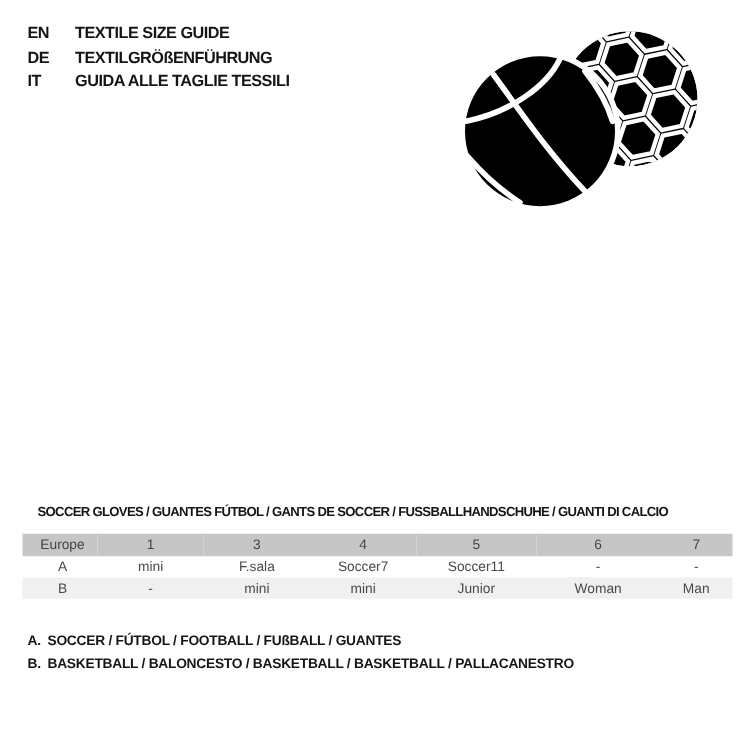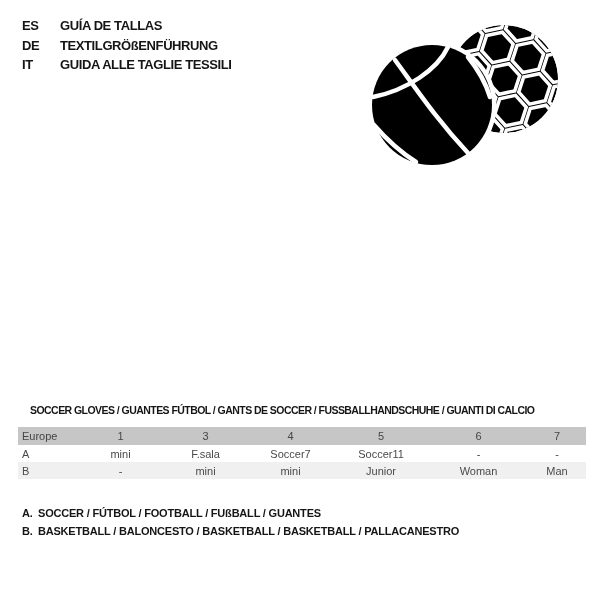--- a/index.html
+++ b/index.html
@@ -68,21 +68,21 @@
     padding: 0;
     white-space: nowrap;
     overflow: visible;
   }
   .size-table thead th {
     background: #c6c6c6;
     height: 18px;
     color: #454545;
   }
   .size-table th:first-child, .size-table td:first-child {
-    text-align: left;
+    text-align: center;
     padding-left: 4px;
   }
   .size-table tbody tr.alt { background: #f0f0f0; }
 
   
   .footnotes {
     position: absolute;
     left: 22px;
     top: 505px;
   }
@@ -96,22 +96,22 @@
     letter-spacing: -0.2px;
     white-space: nowrap;
   }
   .footnote .fn-key { width: 16px; }
 </style>
 </head>
 <body>
 
 <div class="lang-block" id="lang-block">
     <div class="lang-row">
-      <span class="lang-code">ES</span>
-      <span class="lang-label">GUÍA DE TALLAS</span>
+      <span class="lang-code">EN</span>
+      <span class="lang-label">TEXTILE SIZE GUIDE</span>
     </div>
     <div class="lang-row">
       <span class="lang-code">DE</span>
       <span class="lang-label">TEXTILGRÖßENFÜHRUNG</span>
     </div>
     <div class="lang-row">
       <span class="lang-code">IT</span>
       <span class="lang-label">GUIDA ALLE TAGLIE TESSILI</span>
     </div>
   </div>

